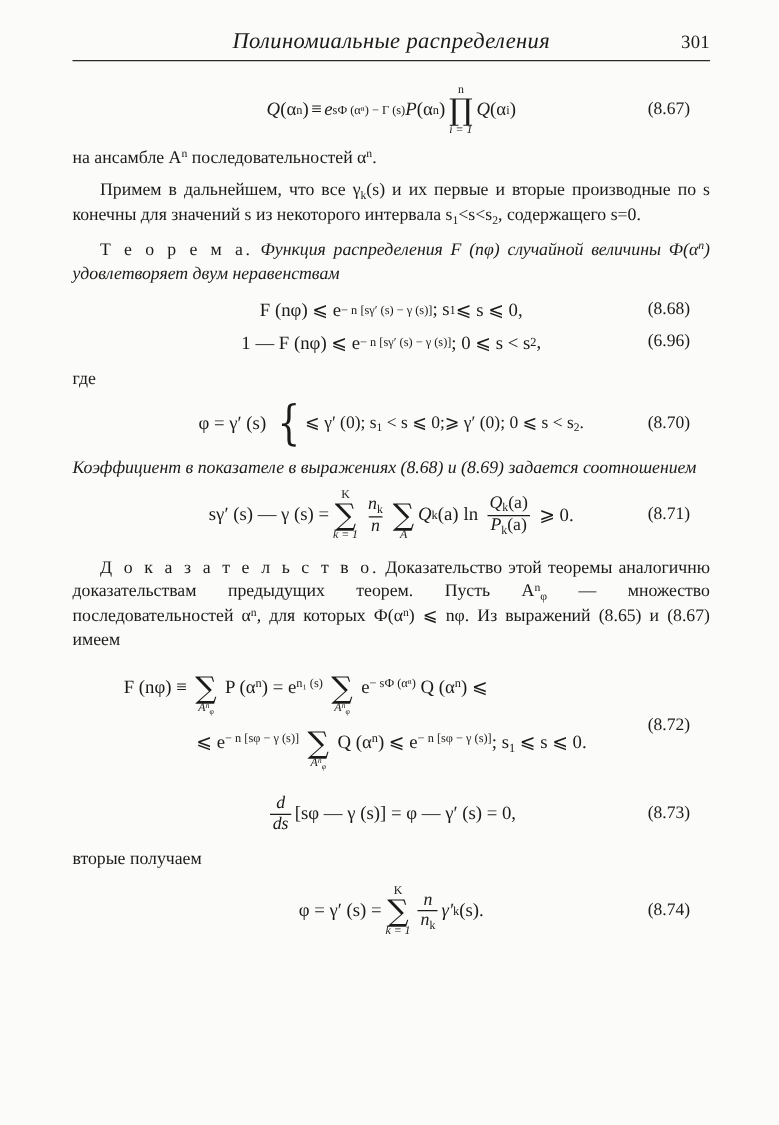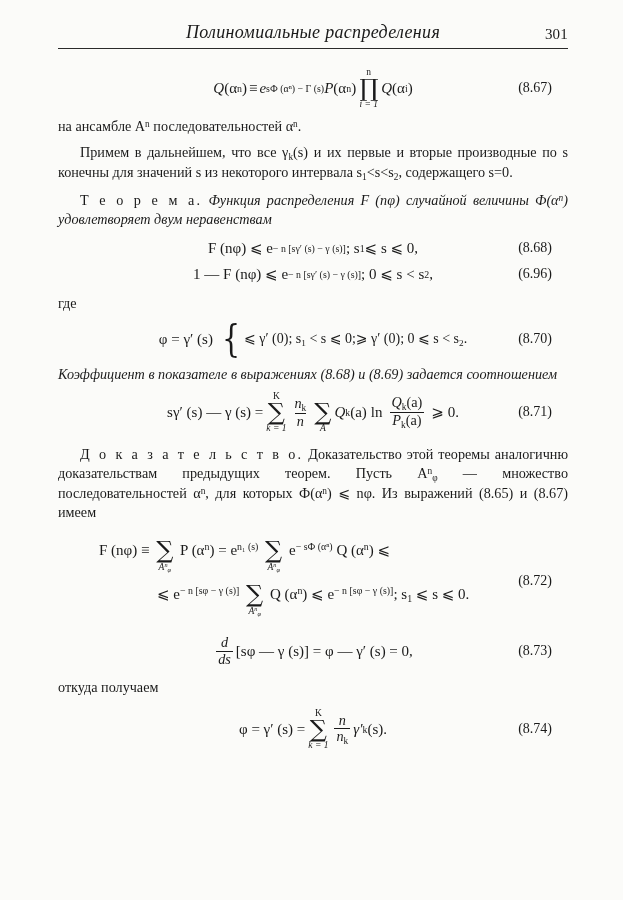--- a/index.html
+++ b/index.html
@@ -348,21 +348,21 @@
           <span class="num mi">d</span>
           <span class="den mi">ds</span>
         </span>
         <span>[sφ — γ (s)] = φ — γ′ (s) = 0,</span>
       </span>
       <span class="eq-num">(8.73)</span>
     </div>
 
     <div class="gap-m"></div>
 
-    <p class="para"><span>откуда получаем</span></p>
+    <p class="para"><span>вторые получаем</span></p>
 
     <div class="gap-m"></div>
 
     <div class="eq-row">
       <span class="eq-body nowrap">
         <span>φ = γ′ (s) =</span>
         <span class="bigop">
           <span class="lim lim-top">K</span>
           <span class="op">∑</span>
           <span class="lim lim-bot">k = 1</span>

